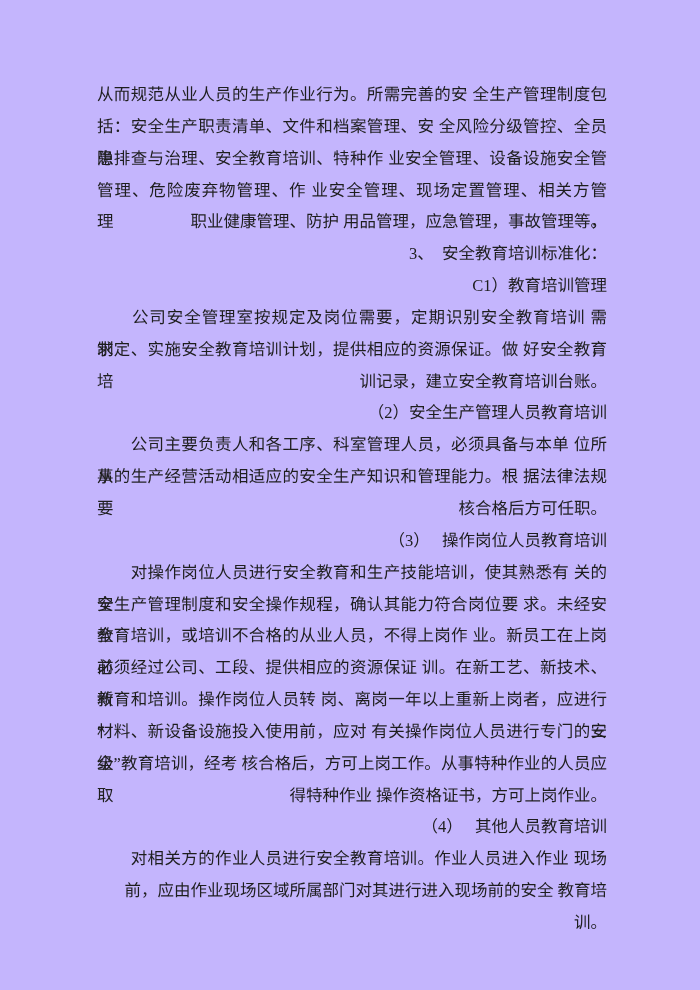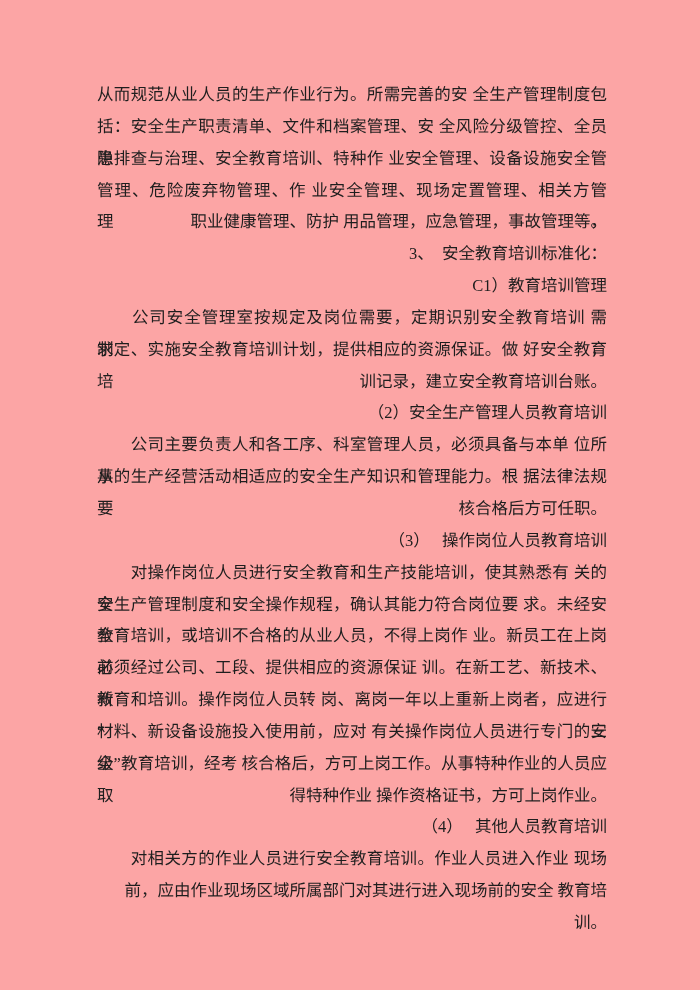--- a/index.html
+++ b/index.html
@@ -31,21 +31,21 @@
     white-space: normal;
   }
   .line.j {
     text-align: justify;
     text-align-last: justify;
   }
 </style>
 </head>
 <body>
 
-<div class="page" style="background: #fca5a5;">
+<div class="page" style="background: #c4b5fd;">
   <div class="text-block" style="color: rgb(30, 30, 30);">
       <div class="line j">从而规范从业人员的生产作业行为。所需完善的安 全生产管理制度包</div>
       <div class="line j">括：安全生产职责清单、文件和档案管理、安 全风险分级管控、全员隐</div>
       <div class="line j">患排查与治理、安全教育培训、特种作 业安全管理、设备设施安全管</div>
       <div class="line j">管理、危险废弃物管理、作 业安全管理、现场定置管理、相关方管理，</div>
       <div class="line">职业健康管理、防护 用品管理，应急管理，事故管理等。</div>
       <div class="line">　　3、　安全教育培训标准化：</div>
       <div class="line">C1）教育培训管理</div>
       <div class="line j">　　公司安全管理室按规定及岗位需要，定期识别安全教育培训 需求，</div>
       <div class="line j">制定、实施安全教育培训计划，提供相应的资源保证。做 好安全教育培</div>

